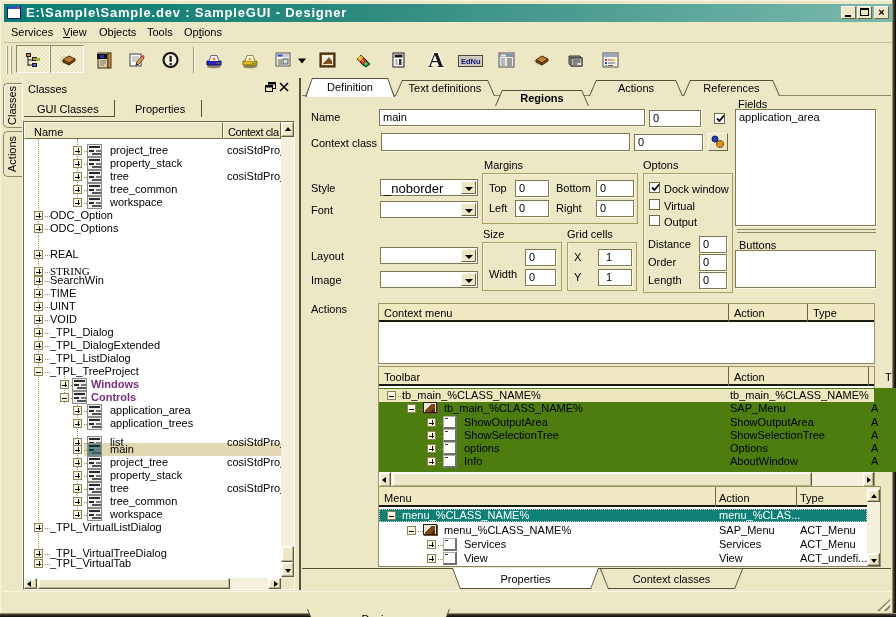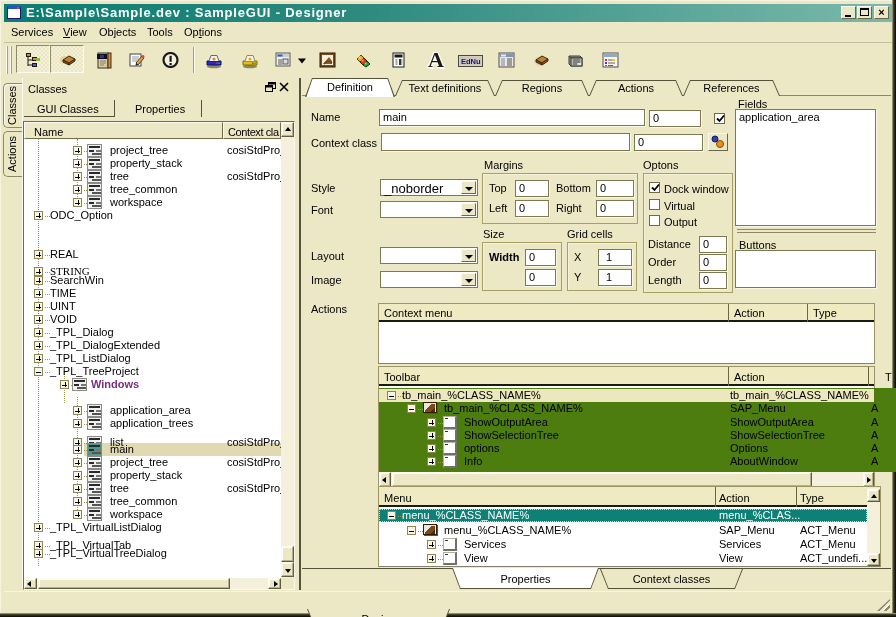--- a/index.html
+++ b/index.html
@@ -296,20 +296,27 @@
       <div class="cicon" style="left:63px;top:0px;"></div>
       <span class="ab" style="left:86px;top:0;">workspace</span>
     </div>
 <div class="trow" style="top:70px;width:257px;">
       <div class="exp" style="left:10px;top:2px;">
         <i class="h"></i>
         <i class="v"></i>
       </div>
       <span class="ab" style="left:26px;top:0;">ODC_Option</span>
     </div>
+<div class="trow" style="top:83px;width:257px;">
+      <div class="exp" style="left:10px;top:2px;">
+        <i class="h"></i>
+        <i class="v"></i>
+      </div>
+      <span class="ab" style="left:26px;top:0;">ODC_Options</span>
+    </div>
 <div class="trow" style="top:109px;width:257px;">
       <div class="exp" style="left:10px;top:2px;">
         <i class="h"></i>
         <i class="v"></i>
       </div>
       <span class="ab" style="left:26px;top:0;">REAL</span>
     </div>
 <div class="trow" style="top:126px;width:224px;font-family:Liberation Serif, serif;">
       <div class="exp" style="left:10px;top:2px;">
         <i class="h"></i>
@@ -373,20 +380,27 @@
       <span class="ab" style="left:26px;top:0;">_TPL_TreeProject</span>
     </div>
 <div class="trow" style="top:239px;width:257px;">
       <div class="exp" style="left:36px;top:2px;">
         <i class="h"></i>
         <i class="v"></i>
       </div>
       <div class="cicon" style="left:48px;top:0px;"></div>
       <span class="ab" style="left:67px;top:0;font-weight:bold;color:#7b2d80;">Windows</span>
     </div>
+<div class="trow" style="top:252px;width:257px;">
+      <div class="exp" style="left:36px;top:2px;">
+        <i class="h"></i>
+      </div>
+      <div class="cicon" style="left:48px;top:0px;"></div>
+      <span class="ab" style="left:67px;top:0;font-weight:bold;color:#7b2d80;">Controls</span>
+    </div>
 <div class="trow" style="top:265px;width:257px;">
       <div class="exp" style="left:49px;top:2px;">
         <i class="h"></i>
         <i class="v"></i>
       </div>
       <div class="cicon" style="left:63px;top:0px;"></div>
       <span class="ab" style="left:86px;top:0;">application_area</span>
     </div>
 <div class="trow" style="top:278px;width:257px;">
       <div class="exp" style="left:49px;top:2px;">
@@ -455,21 +469,21 @@
       <div class="cicon" style="left:63px;top:0px;"></div>
       <span class="ab" style="left:86px;top:0;">workspace</span>
     </div>
 <div class="trow" style="top:382px;width:257px;">
       <div class="exp" style="left:10px;top:2px;">
         <i class="h"></i>
         <i class="v"></i>
       </div>
       <span class="ab" style="left:26px;top:0;">_TPL_VirtualListDialog</span>
     </div>
-<div class="trow" style="top:400px;width:217px;text-decoration:underline;">
+<div class="trow" style="top:418px;width:217px;text-decoration:underline;">
       <div class="exp" style="left:10px;top:2px;">
         <i class="h"></i>
         <i class="v"></i>
       </div>
       <span class="ab" style="left:26px;top:0;">_TPL_VirtualTab</span>
     </div>
 <div class="trow" style="top:408px;width:257px;">
       <div class="exp" style="left:10px;top:2px;">
         <i class="h"></i>
         <i class="v"></i>
@@ -477,21 +491,21 @@
       <span class="ab" style="left:26px;top:0;">_TPL_VirtualTreeDialog</span>
     </div>
 </div>
 
 <div class="ab" style="left:299px;top:78px;width:2px;height:512px;background:#55523a;"></div>
 <div class="ab" style="left:302px;top:95px;width:589px;height:1px;background:#8c8968;"></div>
 <div class="ttab" style="left:395px;top:80px;width:100px;height:16px;">
     <div class="in"></div>
     <span>Text definitions</span>
   </div>
-<div class="ttab" style="left:495px;top:80px;width:94px;height:16px;">
+<div class="ttab" style="left:495px;top:90px;width:94px;height:16px;font-weight:bold;">
     <div class="in"></div>
     <span>Regions</span>
   </div>
 <div class="ttab" style="left:589px;top:80px;width:94px;height:16px;">
     <div class="in"></div>
     <span>Actions</span>
   </div>
 <div class="ttab" style="left:683px;top:80px;width:97px;height:16px;">
     <div class="in"></div>
     <span>References</span>
@@ -583,21 +597,21 @@
 <div class="lbl" style="left:648px;top:256px;">Order</div>
 <div class="tb" style="left:699px;top:254px;width:28px;height:17px;">
     <span>0</span>
   </div>
 <div class="lbl" style="left:648px;top:274px;">Length</div>
 <div class="tb" style="left:699px;top:272px;width:28px;height:17px;">
     <span>0</span>
   </div>
 <div class="lbl" style="left:483px;top:228px;">Size</div>
 <div class="grp" style="left:482px;top:242px;width:80px;height:49px;"></div>
-<div class="lbl" style="left:489px;top:251px;font-weight:bold;">Width</div>
+<div class="lbl" style="left:489px;top:268px;">Width</div>
 <div class="tb" style="left:525px;top:249px;width:31px;height:17px;">
     <span>0</span>
   </div>
 <div class="lbl" style="left:489px;top:271px;margin-top:47px;">Height</div>
 <div class="tb" style="left:525px;top:269px;width:31px;height:17px;">
     <span>0</span>
   </div>
 <div class="lbl" style="left:567px;top:228px;">Grid cells</div>
 <div class="grp" style="left:567px;top:242px;width:70px;height:49px;"></div>
 <div class="lbl" style="left:574px;top:251px;">X</div>

